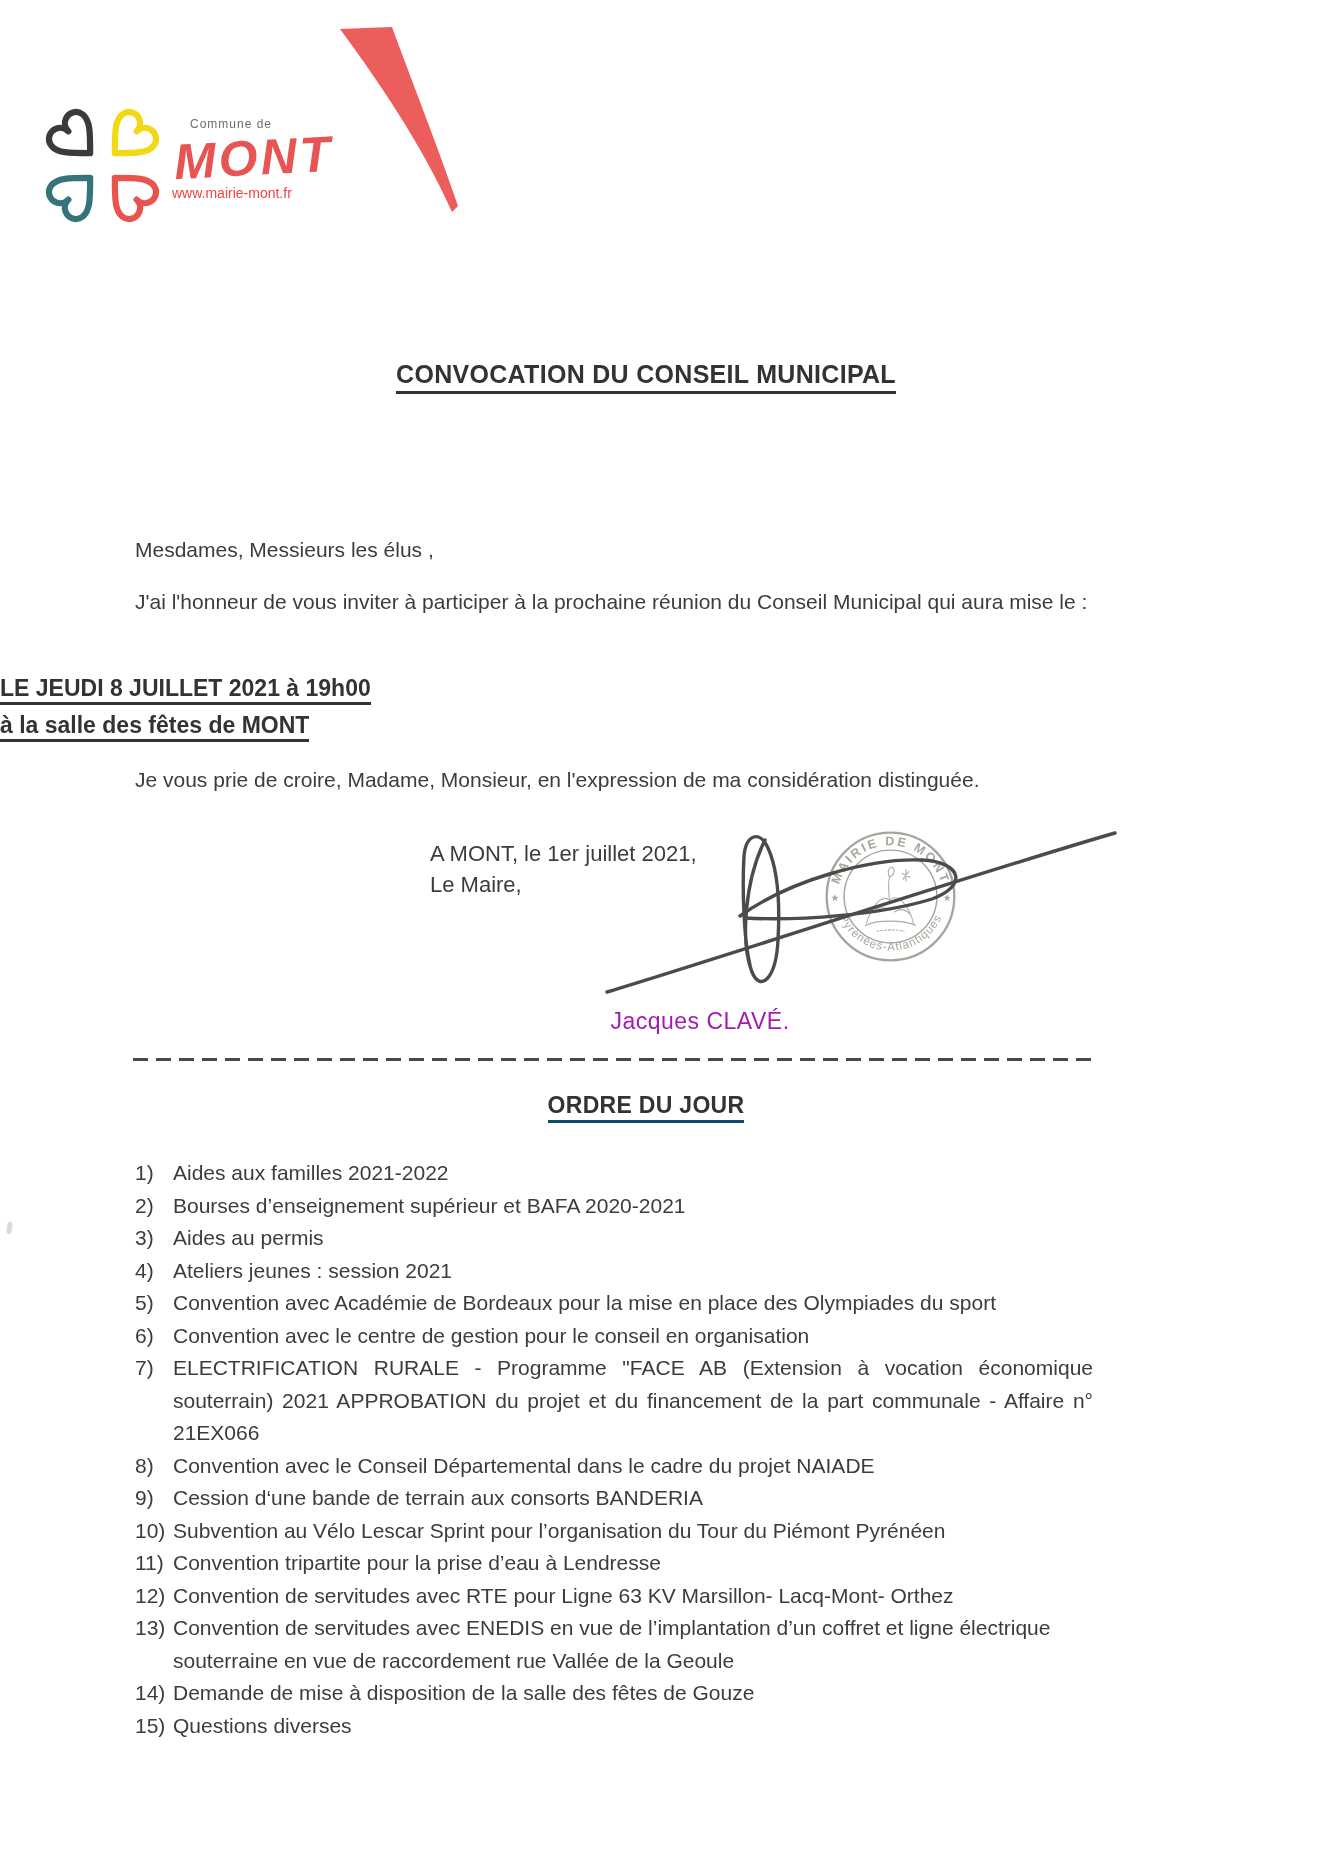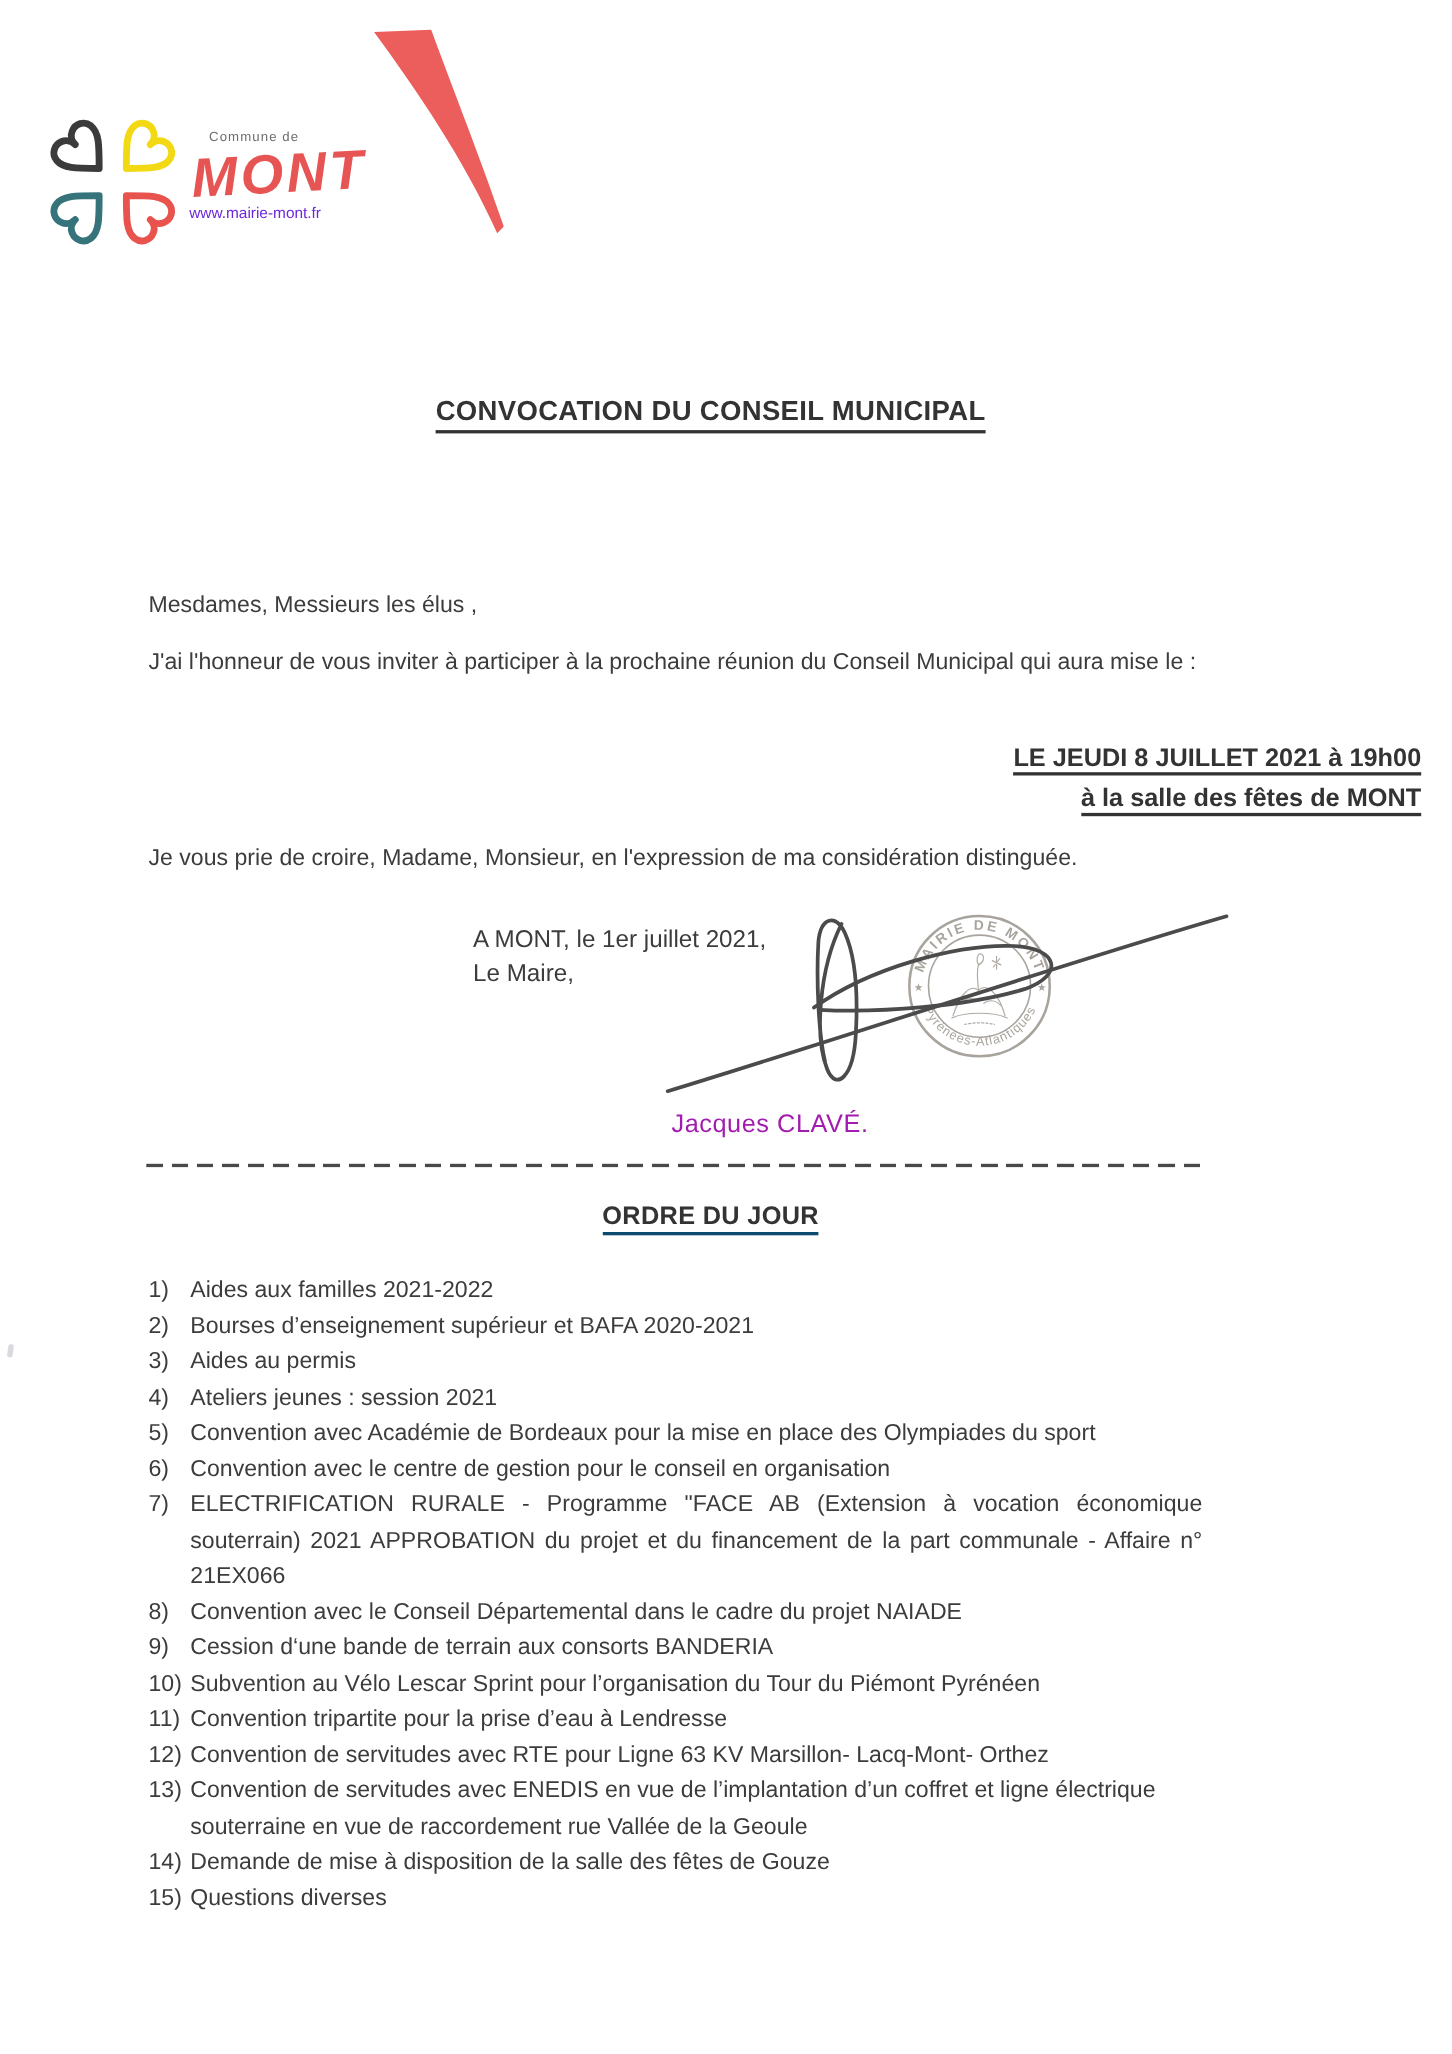--- a/index.html
+++ b/index.html
@@ -15,34 +15,34 @@
   
   #logo-block{position:absolute;left:40px;top:95px;width:420px;height:140px;}
   #clover{position:absolute;left:0;top:8px;}
   #logo-text{position:absolute;left:132px;top:22px;width:260px;}
   .commune-label{font-size:12px;color:#6d6d6d;letter-spacing:1px;margin-left:18px;}
   .brand-name{
     font-size:50px;font-weight:bold;font-style:italic;
     color:#e65553;letter-spacing:3px;line-height:54px;
     transform:rotate(-3deg);display:inline-block;margin-left:2px;
   }
-  .brand-url{font-size:14px;color:#6d28d9;margin-top:0px;}
+  .brand-url{font-size:14px;color:#ef4444;margin-top:0px;}
   #swoosh{position:absolute;left:335px;top:25px;}
   
   .doc-title{
     position:absolute;left:0;top:360px;width:1292px;text-align:center;
     font-size:25px;font-weight:bold;letter-spacing:.3px;color:#333;
   }
   .doc-title span{border-bottom:3px solid #333;padding-bottom:3px;}
   .para{position:absolute;left:135px;width:958px;font-size:21px;line-height:32px;color:#3c3c3c;}
   #p1{top:534px;}
   #p2{top:586px;}
   #p3{top:764px;}
   .date-block{
-    position:absolute;left:0;top:670px;width:1292px;text-align:right;
+    position:absolute;left:0;top:670px;width:1292px;text-align:left;
     font-size:23px;font-weight:bold;color:#333;line-height:37px;
   }
   .date-block span{border-bottom:3px solid #333;padding-bottom:1px;}
   .closing-block{
     position:absolute;left:430px;top:838px;width:540px;
     font-size:22px;line-height:31px;color:#3c3c3c;
   }
   .signer-line{
     position:absolute;left:430px;top:1008px;width:540px;text-align:center;
     font-size:23px;color:#a21caf;letter-spacing:.5px;

